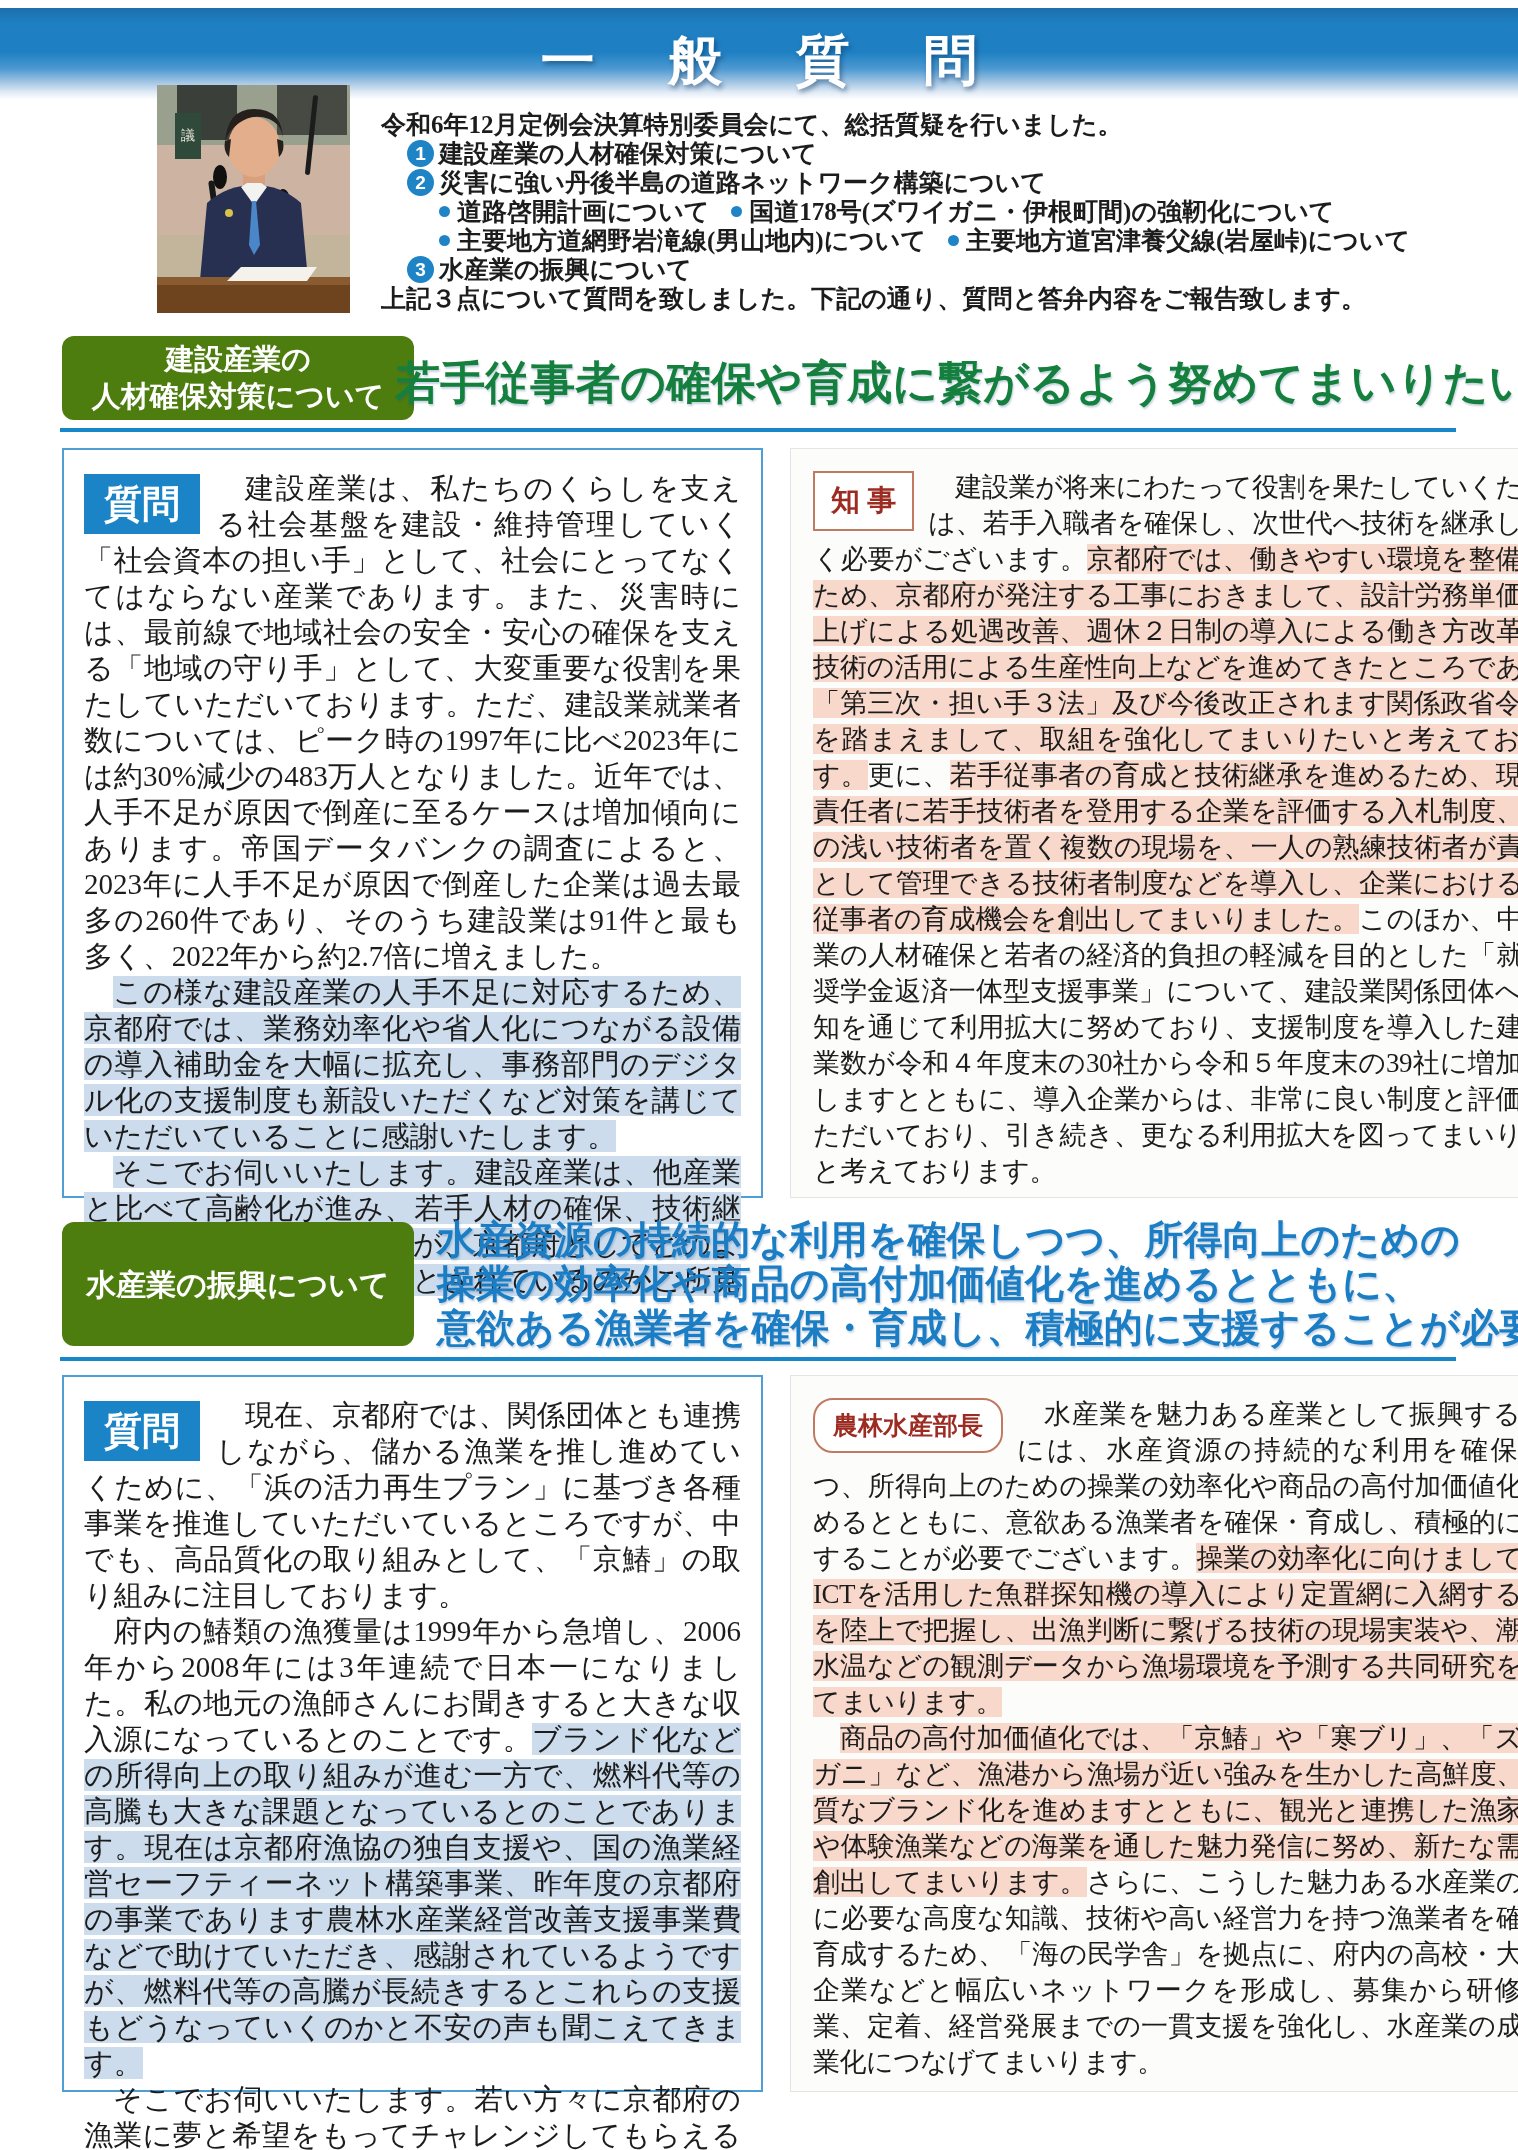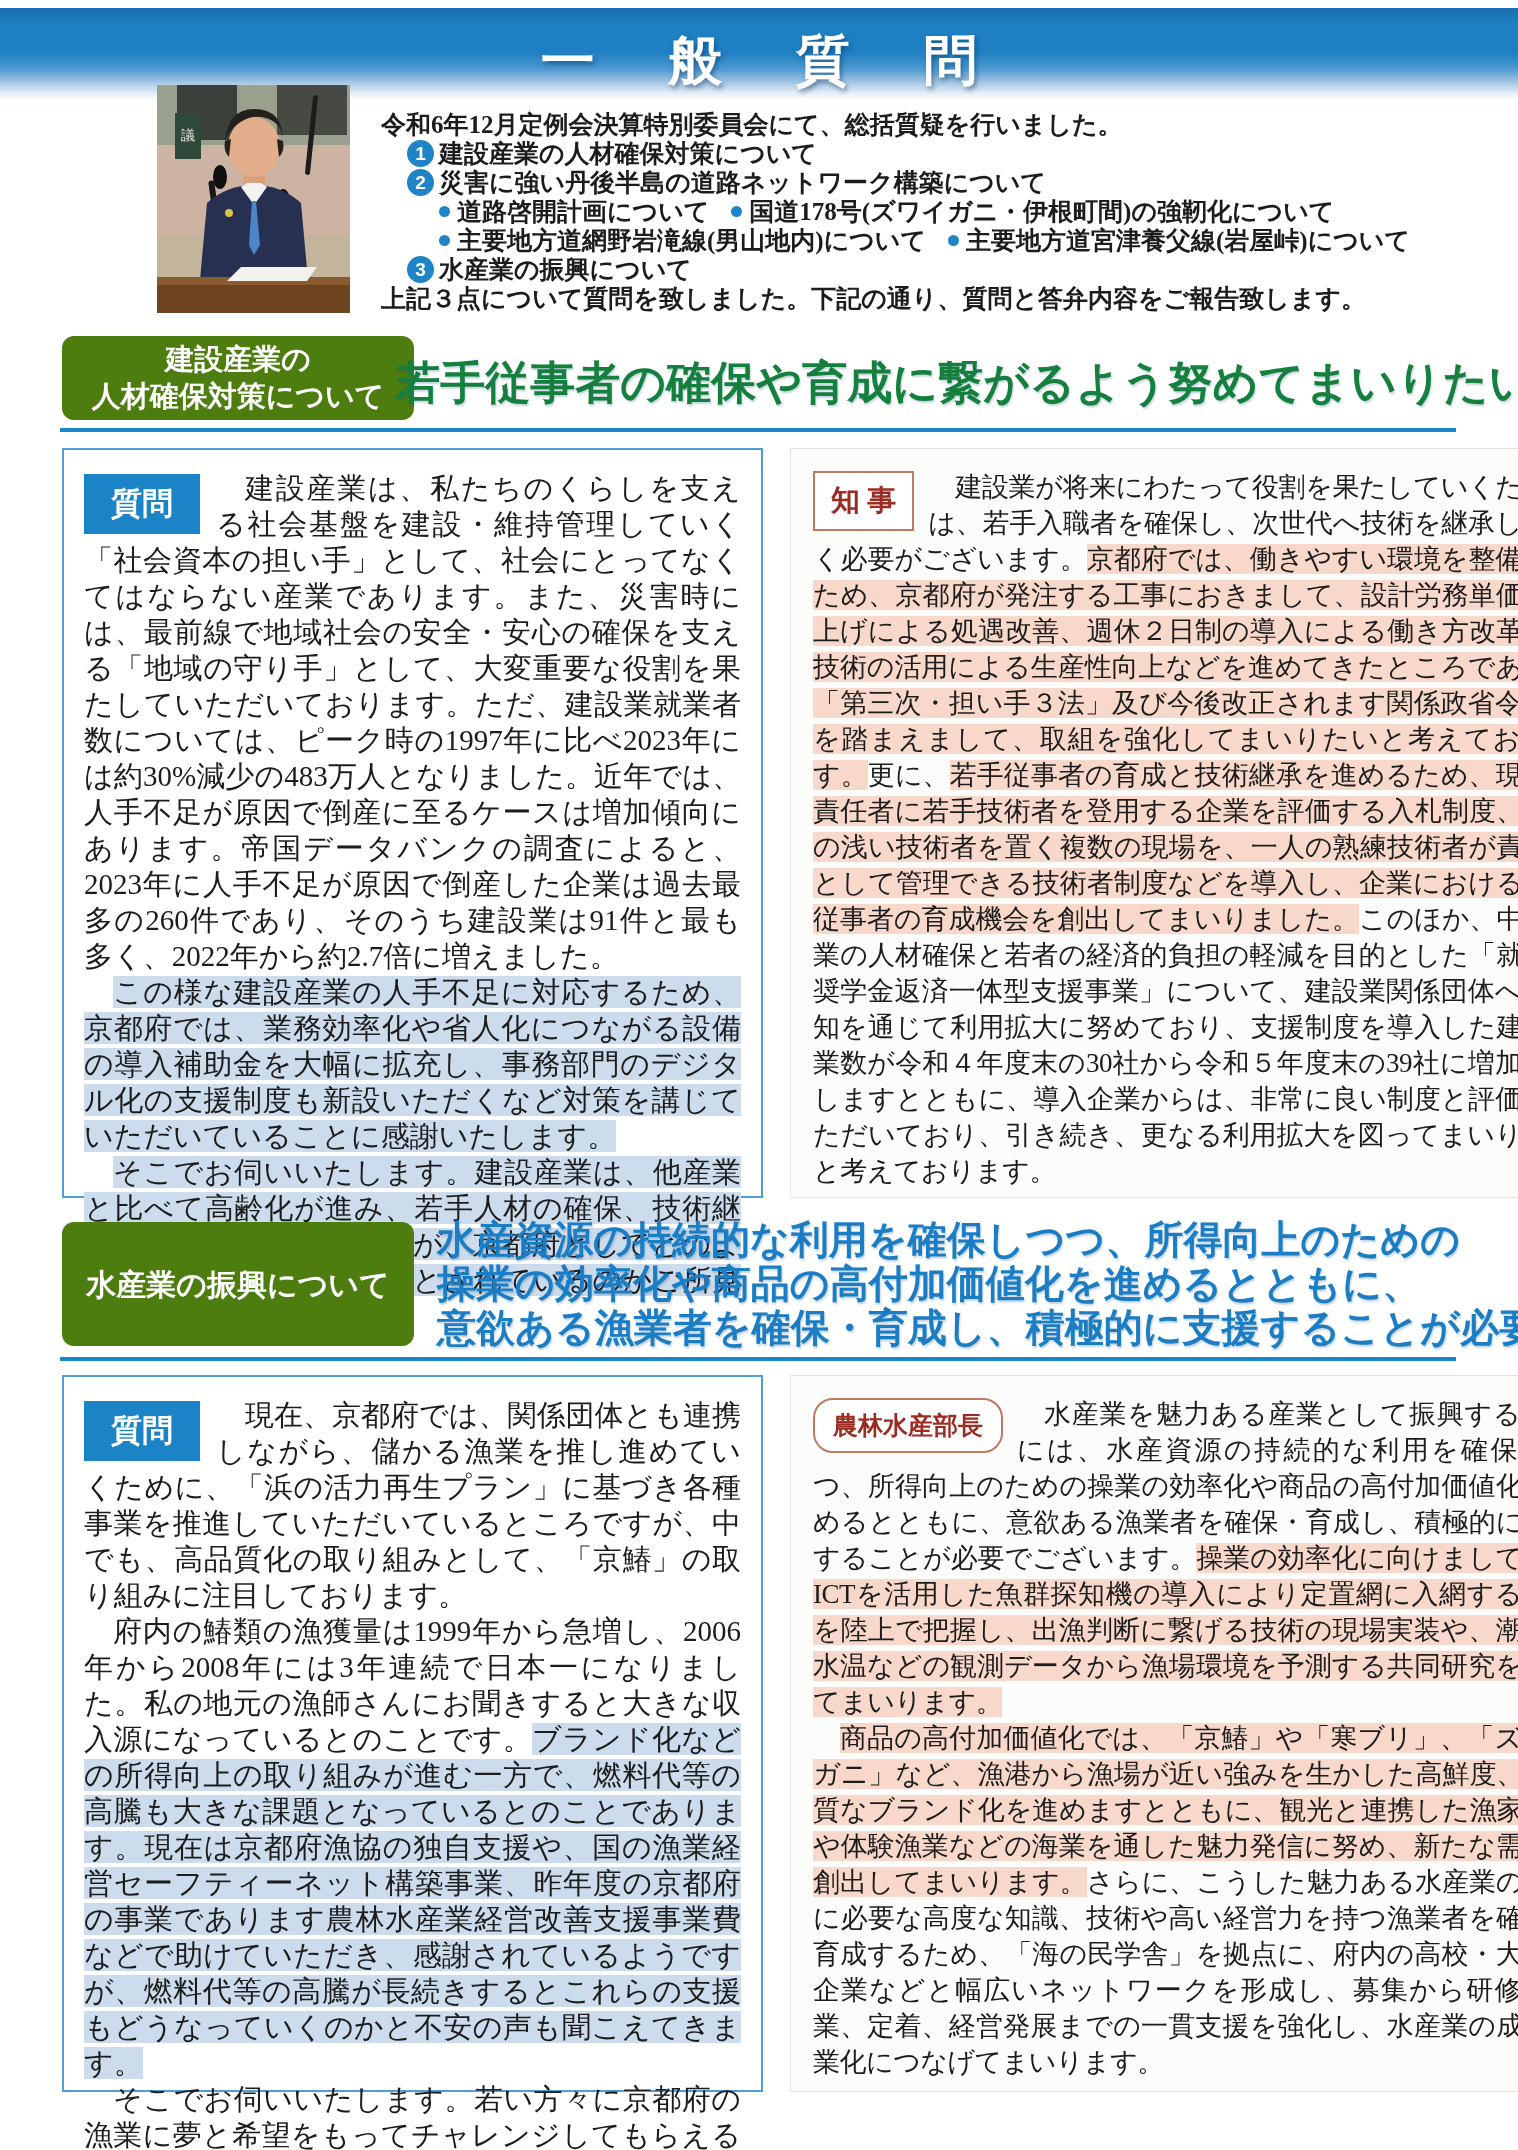--- a/index.html
+++ b/index.html
@@ -40,21 +40,21 @@
   .rule-2{top:1357px;}
 
   
   .qbox{position:absolute;left:62px;width:701px;border:2px solid #4d9fd6;background:#ffffff;
     padding:20px 20px 8px 20px;box-sizing:border-box;}
   .abox{position:absolute;left:790px;width:810px;border:1px solid #e6e4de;background:#fcfcfa;
     padding:20px 22px 8px 22px;box-sizing:border-box;}
   .qbox-1,.abox-1{top:448px;height:750px;}
   .qbox-2,.abox-2{top:1375px;height:717px;}
 
-  .qlabel{float:left;width:116px;height:60px;background:#1b84c7;color:#ffffff;font-size:31px;font-weight:bold;
+  .qlabel{float:left;width:116px;height:60px;background:#1b84c7;color:#ffffff;font-size:38px;font-weight:bold;
     line-height:60px;text-align:center;margin:4px 16px 8px 0;}
   .alabel{float:left;border:2px solid #c07a62;background:#ffffff;color:#9c2b22;font-weight:bold;margin:2px 14px 8px 0;}
   .alabel-1{font-size:29px;padding:8px 16px;}
   .alabel-2{font-size:25px;padding:9px 18px;border-radius:20px;}
 
   .qtext,.atext{text-align:justify;}
   .qtext p,.atext p{margin:0;text-indent:1em;text-align:justify;}
   .qtext{font-size:29px;line-height:36px;}
   .atext{font-size:27px;line-height:36px;letter-spacing:-0.5px;}
   .qbox-2 .qtext,.abox-2 .atext{line-height:36px;}

